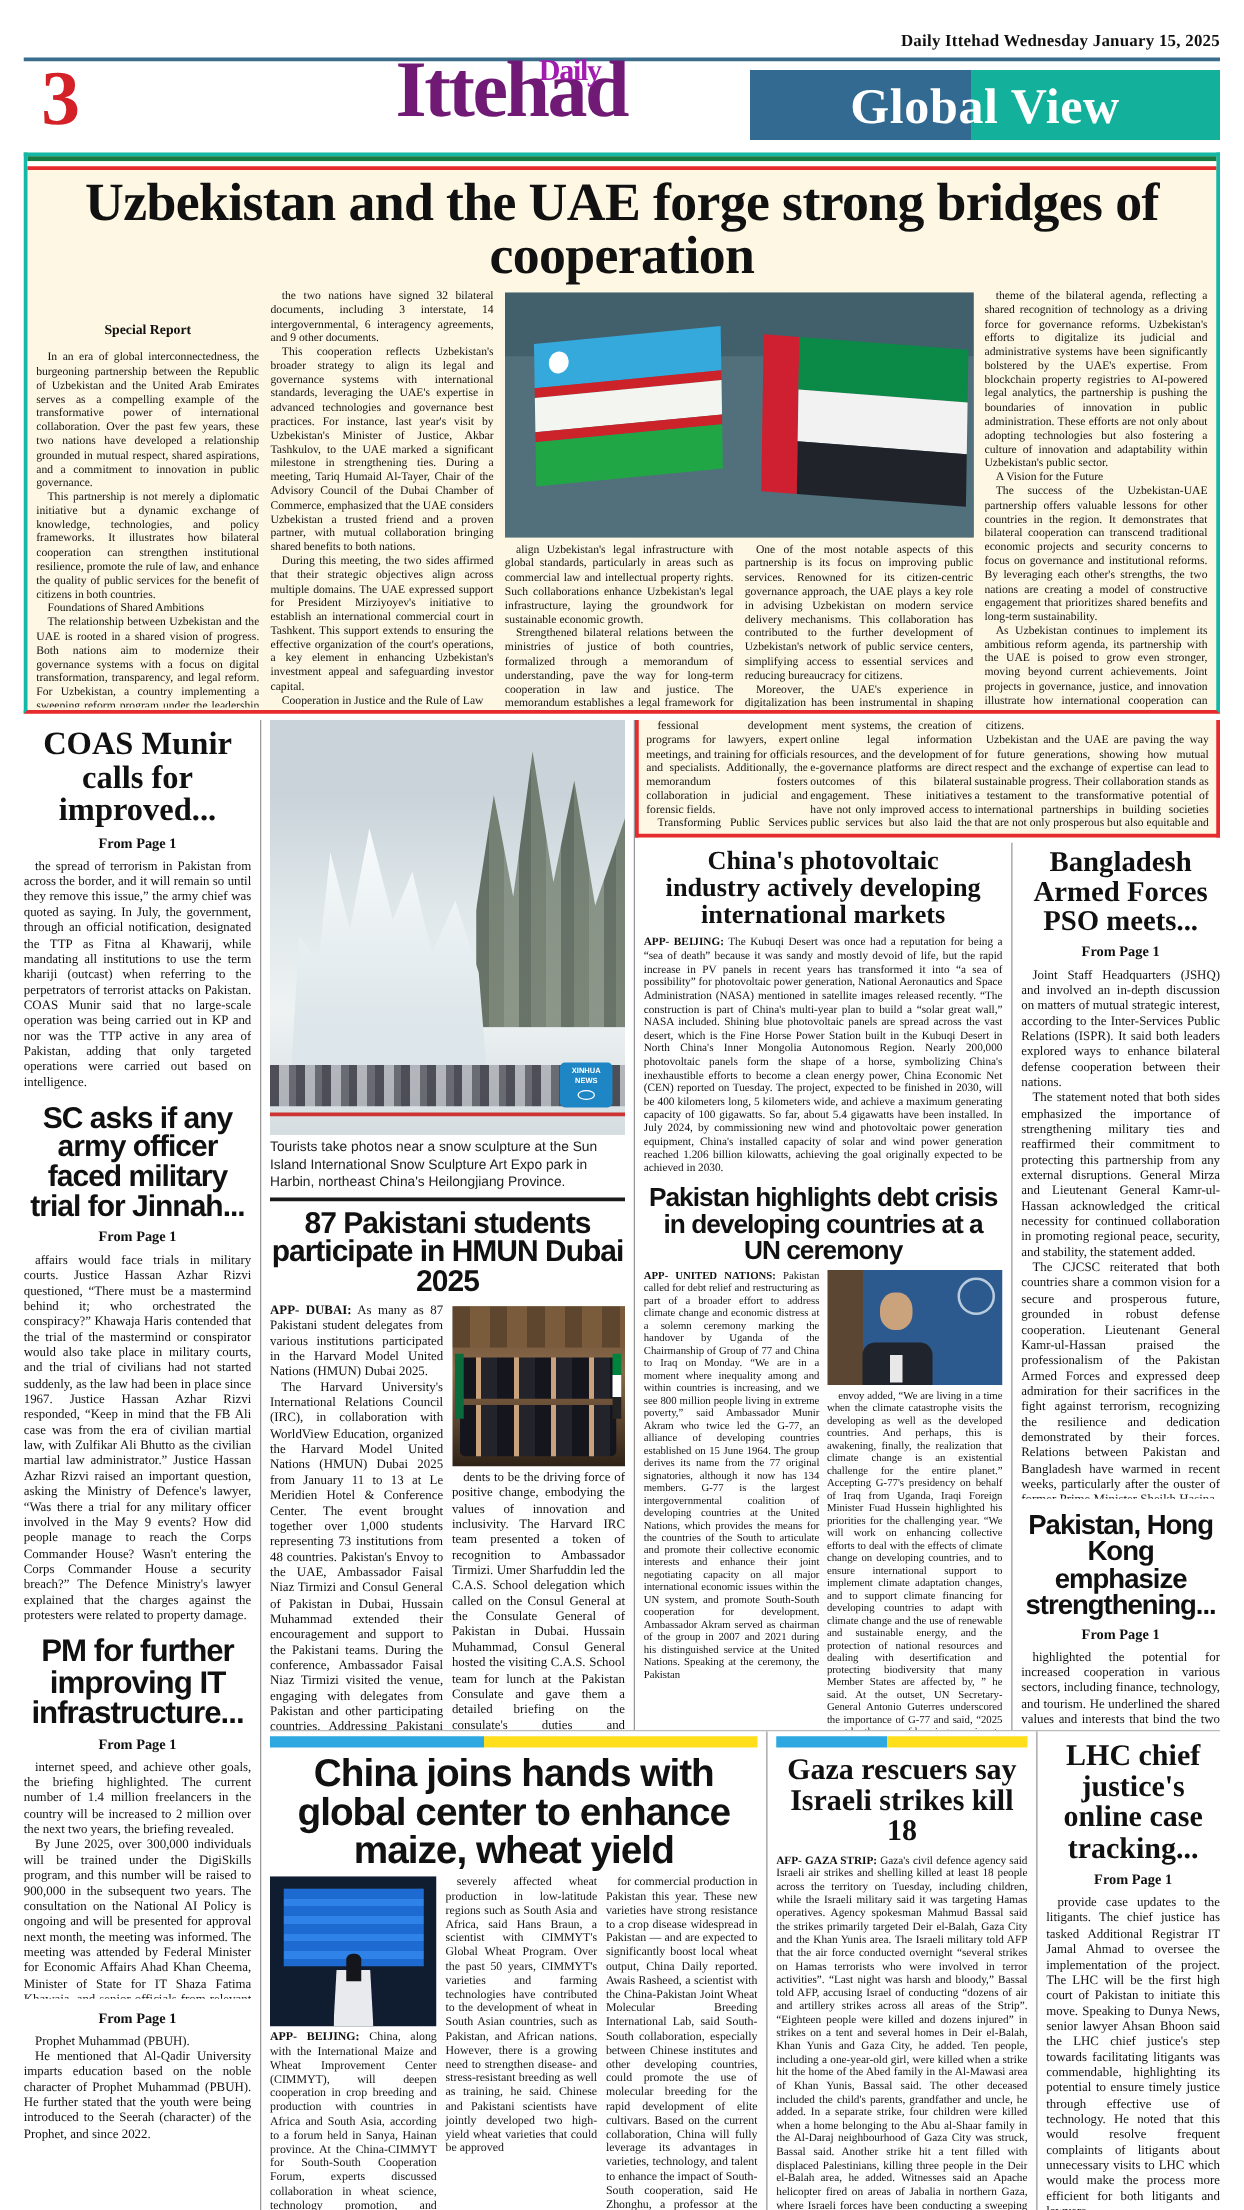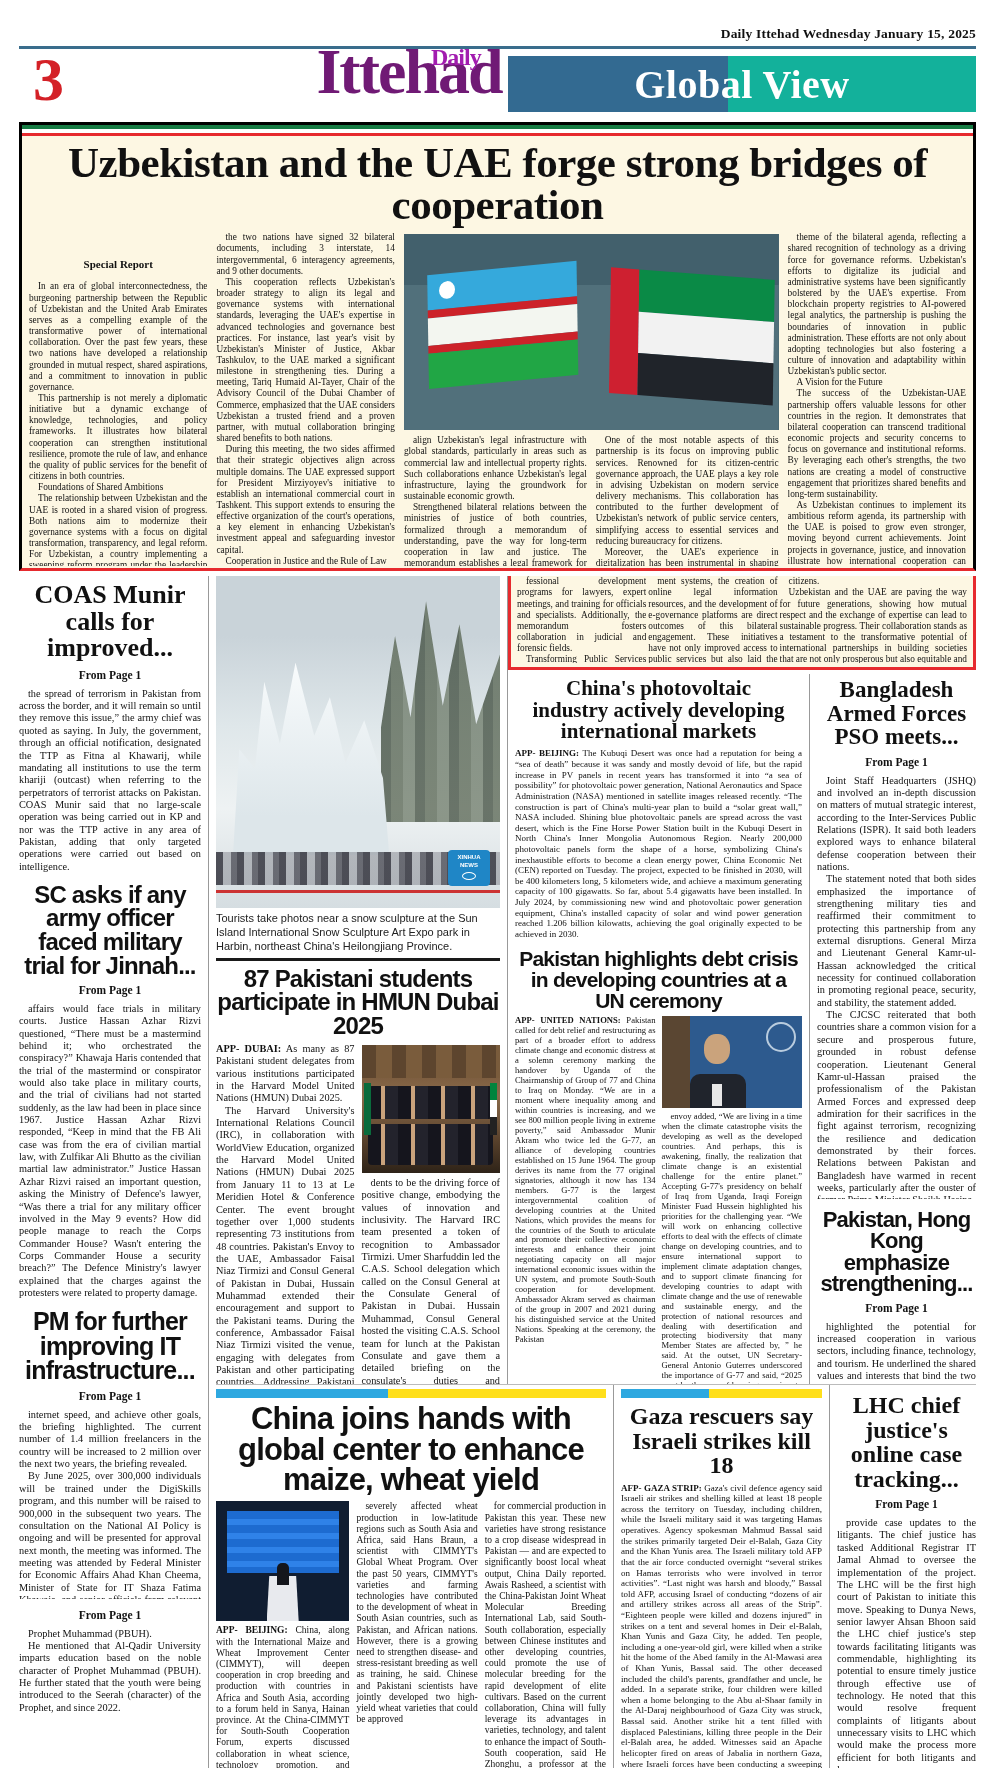--- a/index.html
+++ b/index.html
@@ -12,27 +12,27 @@
 
   
   .topbar { padding-top: 24px; text-align: right; }
   .dateline { font-size: 13.5px; font-weight: bold; letter-spacing: .2px; }
   .toprule { height: 3px; background: #3a6d8c; margin-top: 4px; }
   .mast-row { position: relative; height: 64px; margin-top: 3px; }
   .pageno { position: absolute; left: 14px; top: -4px; font-size: 62px; font-weight: bold; color: #d42127; line-height: 1; }
   .masthead { position: absolute; left: 180px; top: -10px; width: 420px; text-align: center; }
   .masthead .title { font-size: 64px; font-weight: bold; color: #701a75; letter-spacing: -2px; line-height: .95; }
   .masthead .daily { position: absolute; top: 2px; left: 232px; font-size: 24px; font-weight: bold; color: #a21caf; letter-spacing: -1px; }
-  .banner { position: absolute; right: 0; top: 4px; width: 468px; height: 56px;
+  .banner { position: absolute; right: 0; top: 4px; width: 376px; height: 56px;
     background: linear-gradient(90deg,#336a91 0 47%, #13b19b 47% 100%);
     display: flex; align-items: center; justify-content: center; }
   .banner span { color: #fff; font-size: 40px; font-weight: bold; letter-spacing: .5px; }
 
   
-  .leadbox { margin-top: 6px; border: 3px solid #000000; border-bottom: 3px solid #e62a2e; background: #fdf7e3; padding: 0 7px 0 7px; }
+  .leadbox { margin-top: 6px; border: 3px solid #14b8a6; border-bottom: 3px solid #e62a2e; background: #fdf7e3; padding: 0 7px 0 7px; }
   .stripe-g { height: 4px; background: #177c44; margin: 0 -7px; }
   .stripe-w { height: 4px; background: #fff; margin: 0 -7px; }
   .stripe-r { height: 3px; background: #e62a2e; margin: 0 -7px 4px; }
   h1.lead-head { text-align: center; font-size: 43px; line-height: .98; font-weight: bold; padding: 2px 30px 6px; letter-spacing: -0.5px; }
   .lead-cols { display: flex; gap: 9px; height: 336px; overflow: hidden; padding-bottom: 2px; }
   .lcol { flex: 1; font-size: 9.3px; line-height: 1.2; overflow: hidden; }
   .lmid { flex: 2.1; display: flex; flex-direction: column; }
   .lmid-cols { display: flex; gap: 9px; flex: 1; overflow: hidden; }
   .lcol p, .extcol p { text-align: justify; text-indent: 9px; }
   .kicker-sr { text-align: center; font-weight: bold; font-size: 11px; margin: 26px 0 10px; }

